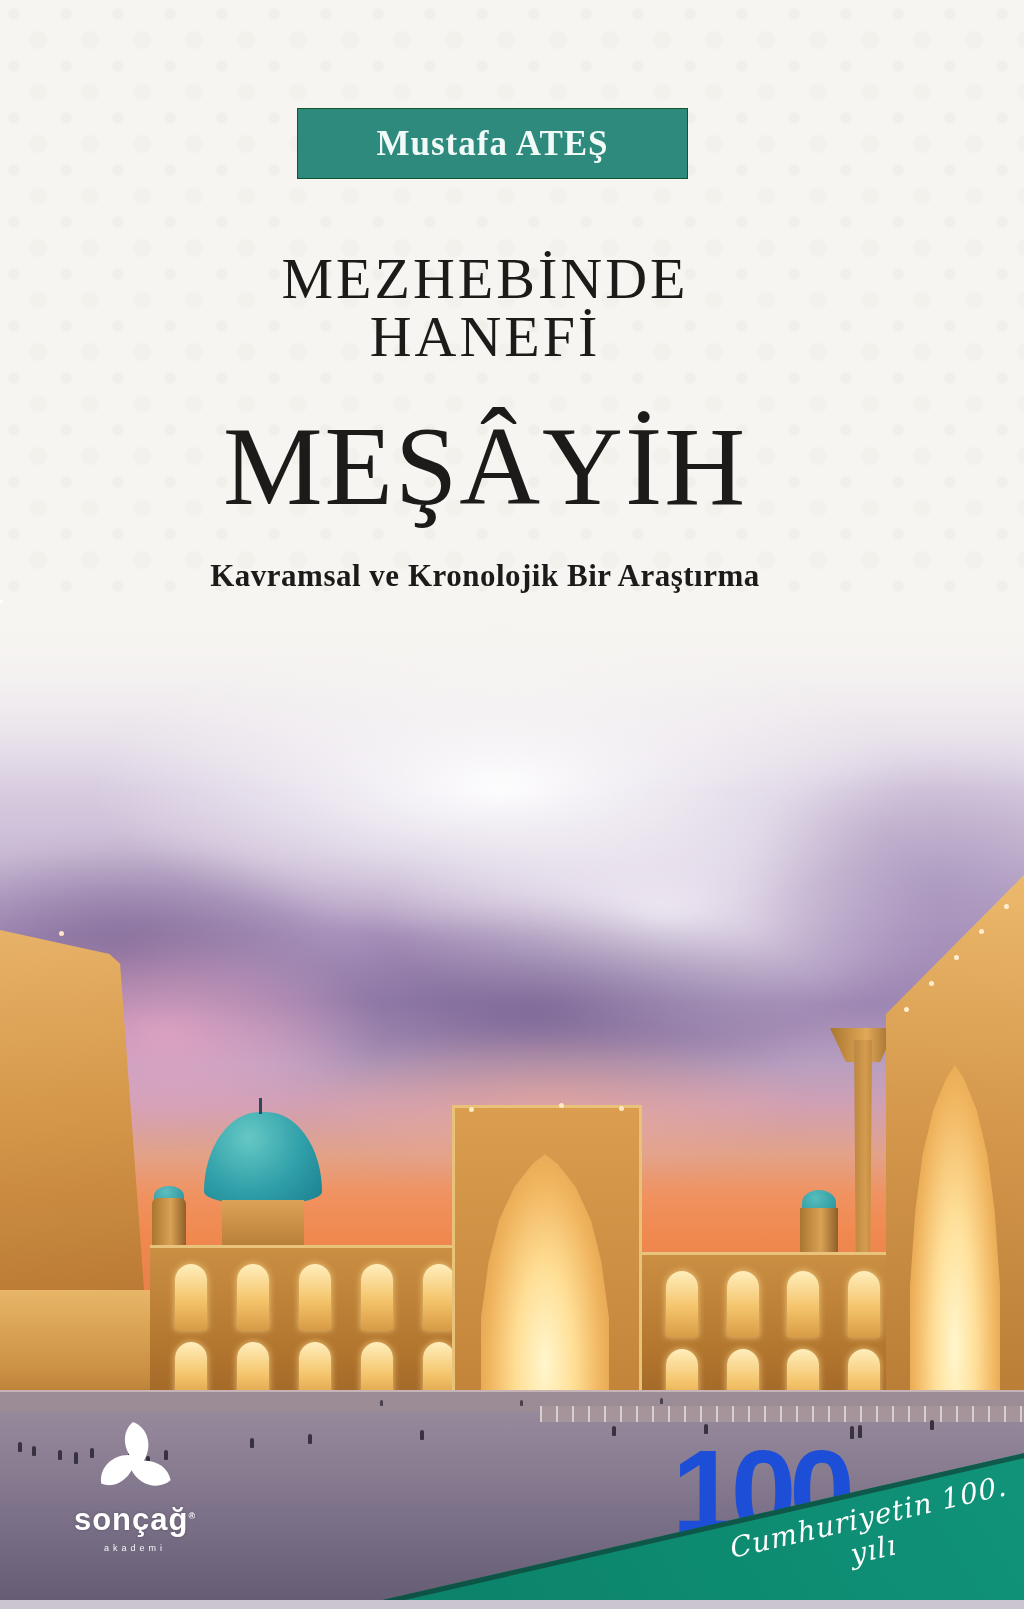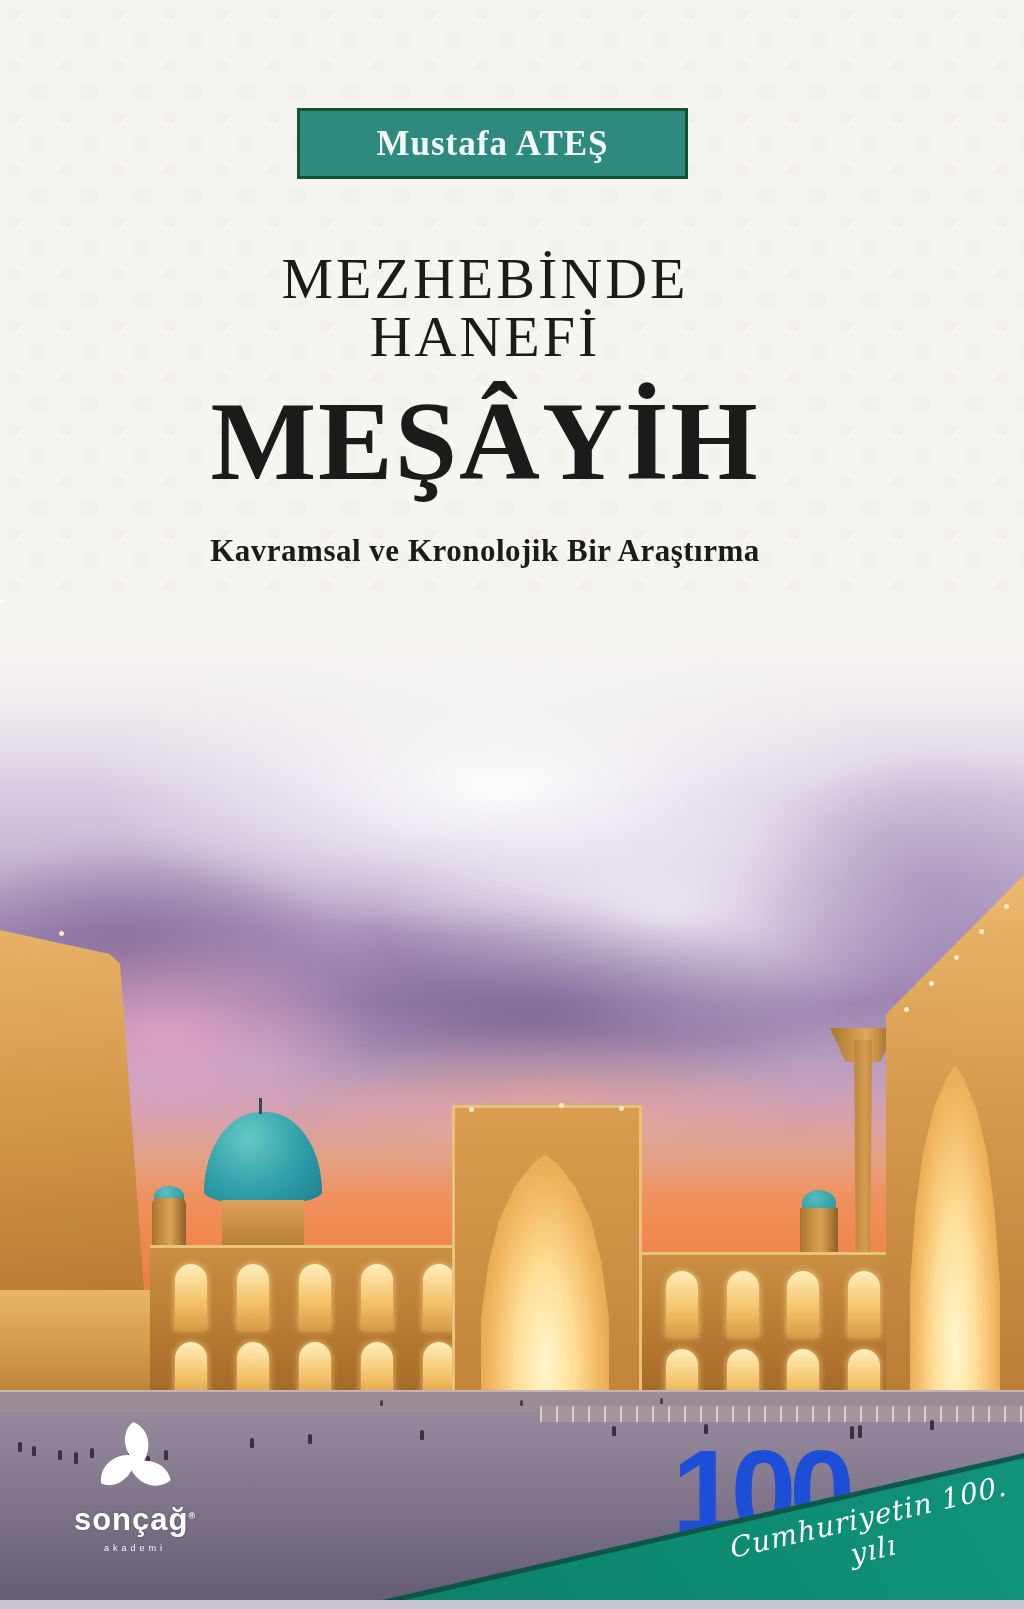--- a/index.html
+++ b/index.html
@@ -8,29 +8,29 @@
 
   
   .bg-pattern{position:absolute;inset:0;opacity:.5;
     background-image:
       radial-gradient(circle at 14px 14px, rgba(176,166,154,.14) 5px, rgba(176,166,154,0) 7px),
       radial-gradient(circle at 38px 40px, rgba(176,166,154,.10) 8px, rgba(176,166,154,0) 10px);
     background-size:52px 52px;}
 
   
   .author-banner{position:absolute;left:297px;top:108px;width:391px;height:71px;
-    background:#2d8a7c;border:3px solid #14532d;box-sizing:border-box;
+    background:#2d8a7c;border:1px solid #14532d;box-sizing:border-box;
     display:flex;align-items:center;justify-content:center;}
   .author-banner span{color:#f2faf8;font-weight:bold;font-size:35px;letter-spacing:1px;}
 
   
   .title-block{position:absolute;left:0;top:222px;width:970px;text-align:center;color:#1d1b1a;}
   .t-line{font-size:58px;letter-spacing:3px;line-height:1.0;}
   .t-line.second{margin-top:28px;}
-  .t-main{font-size:112px;font-weight:bold;letter-spacing:2px;line-height:1.0;margin-top:19px;}
+  .t-main{font-size:112px;font-weight:normal;letter-spacing:2px;line-height:1.0;margin-top:44px;}
   .t-sub{font-size:31px;font-weight:bold;letter-spacing:.5px;margin-top:36px;}
 
   
   .photo{position:absolute;left:0;top:600px;width:1024px;height:1009px;overflow:hidden;}
   .sky{position:absolute;inset:0;background:linear-gradient(180deg,
       #f7f5f3 0%,#efeaf0 8%,#ded4e5 16%,#cabbd5 25%,#ab94bd 33%,#9d86b2 40%,
       #b89fc0 46%,#d0a0b4 50%,#e3a288 55%,#f09260 59%,#f0894f 63%,#e77d4d 70%,
       #cd7a57 77%,#a27a77 86%,#7d7388 100%);}
   .cloud{position:absolute;border-radius:50%;filter:blur(10px);}
   .cl1{left:90px;top:30px;width:820px;height:310px;filter:blur(7px);

